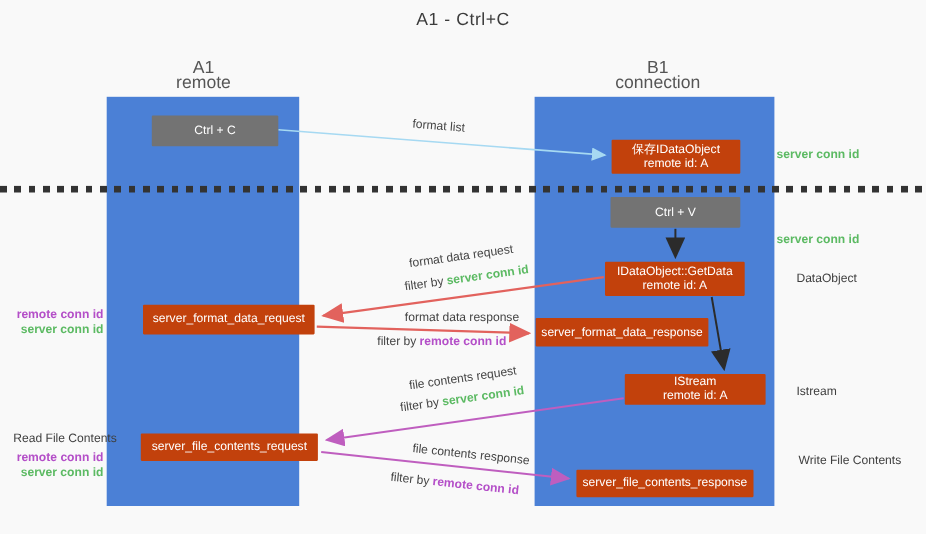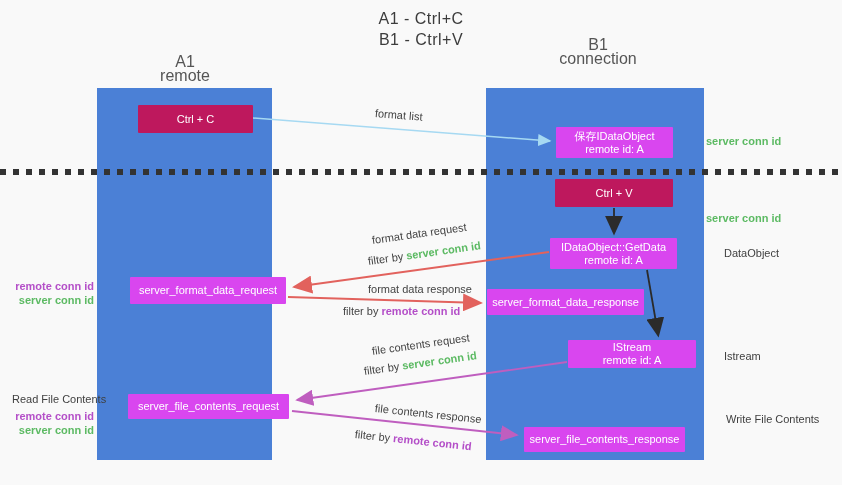--- a/index.html
+++ b/index.html
@@ -14,47 +14,46 @@
   .lane-a{left:97px;width:175px;}
   .lane-b{left:486px;width:218px;}
 
   .dashes{position:absolute;left:0;top:169px;width:842px;height:6px;z-index:3;
           background:repeating-linear-gradient(90deg,#333 0 6px,transparent 6px 13px);}
 
   svg.arrows{position:absolute;left:0;top:0;z-index:2;}
 
   .node{position:absolute;display:flex;flex-direction:column;justify-content:center;align-items:center;
         color:#fff;font-size:11px;line-height:13px;text-align:center;z-index:4;border-radius:1px;}
-  .node.green{background:#be185d;}
-  .node.orange{background:#d946ef;}
+  .node.green{background:#737373;}
+  .node.orange{background:#c2410c;}
 
   .flabel{position:absolute;font-size:11px;color:#444;white-space:nowrap;z-index:4;transform-origin:left center;}
   .flabel .kw{font-weight:bold;margin-left:3px;}
   .green-t{color:#5cba63;font-weight:bold;}
   .purple-t{color:#b44fc8;font-weight:bold;}
   .dark-t{color:#3f3f3f;font-weight:normal;padding-left:12px;}
 
   .side-label{position:absolute;font-size:11px;line-height:14px;white-space:nowrap;z-index:4;}
   .side-left{text-align:right;}
 </style>
 </head>
 <body>
 
 <div class="canvas">
 
   <div class="title">
     <div>A1 - Ctrl+C</div>
-    <div>B1 - Ctrl+V</div>
   </div>
 
   <div class="lane-header" style="left:135px;top:55px;width:100px;">
     <div>A1</div>
     <div>remote</div>
   </div>
-  <div class="lane-header" style="left:545px;top:38px;width:106px;">
+  <div class="lane-header" style="left:545px;top:55px;width:106px;">
     <div>B1</div>
     <div>connection</div>
   </div>
 
   <div class="lane lane-a"></div>
   <div class="lane lane-b"></div>
 
   <svg class="arrows" width="842" height="485">
     <defs>
       <marker id="ah-blue" markerWidth="9" markerHeight="8" refX="8" refY="4" orient="auto">

